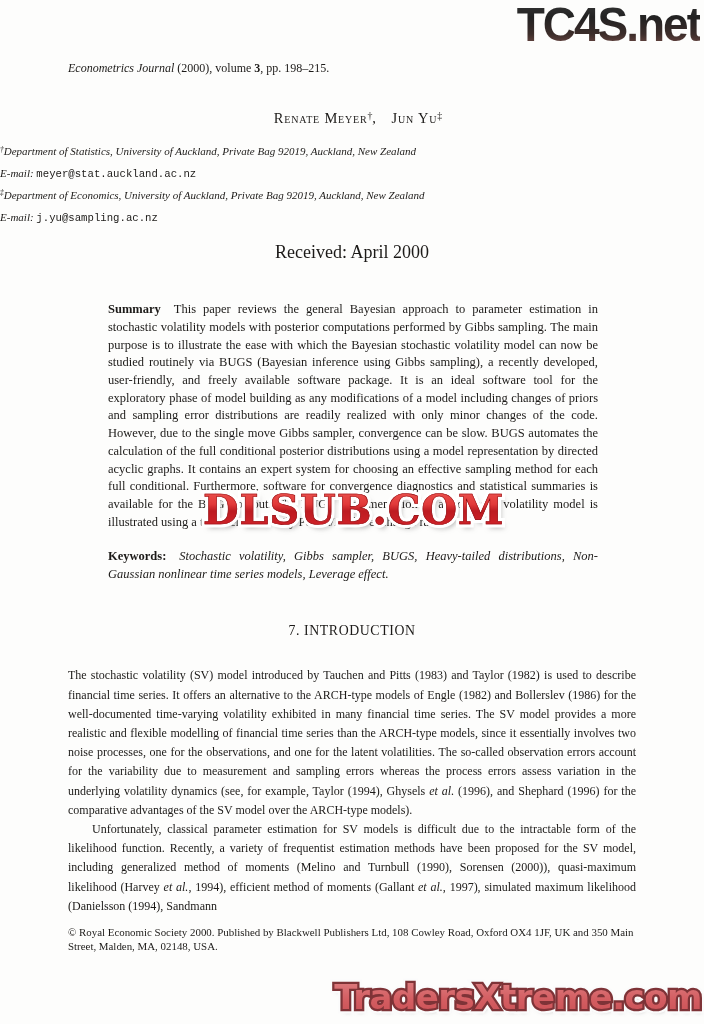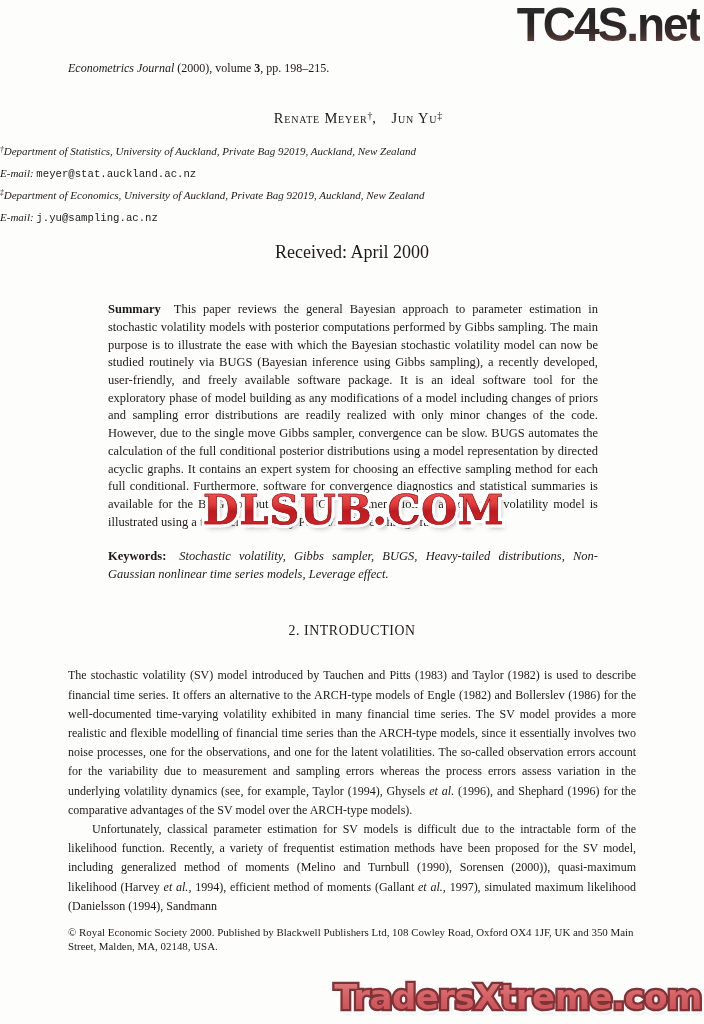--- a/index.html
+++ b/index.html
@@ -97,21 +97,21 @@
     <div><span class="sup it">‡</span><span class="it">Department of Economics, University of Auckland, Private Bag 92019, Auckland, New Zealand</span></div>
     <div><span class="it">E-mail: </span><span class="mono">j.yu@sampling.ac.nz</span></div>
   </div>
 
   <div class="received-line">Received: April 2000</div>
 
   <div class="abstract"><span class="b pad">Summary</span><span>This paper reviews the general Bayesian approach to parameter estimation in stochastic volatility models with posterior computations performed by Gibbs sampling. The main purpose is to illustrate the ease with which the Bayesian stochastic volatility model can now be studied routinely via BUGS (Bayesian inference using Gibbs sampling), a recently developed, user-friendly, and freely available software package. It is an ideal software tool for the exploratory phase of model building as any modifications of a model including changes of priors and sampling error distributions are readily realized with only minor changes of the code. However, due to the single move Gibbs sampler, convergence can be slow. BUGS automates the calculation of the full conditional posterior distributions using a model representation by directed acyclic graphs. It contains an expert system for choosing an effective sampling method for each full conditional. Furthermore, software for convergence diagnostics and statistical summaries is available for the BUGS output. The BUGS implementation of a stochastic volatility model is illustrated using a time series of daily Pound/Dollar exchange rates.</span></div>
 
   <div class="keywords"><span class="b pad">Keywords:</span><span class="it">Stochastic volatility, Gibbs sampler, BUGS, Heavy-tailed distributions, Non-Gaussian nonlinear time series models, Leverage effect.</span></div>
 
-  <div class="section-heading">2. INTRODUCTION</div>
+  <div class="section-heading">7. INTRODUCTION</div>
 
   <p class="body-text"><span>The stochastic volatility (SV) model introduced by Tauchen and Pitts (1983) and Taylor (1982) is used to describe financial time series. It offers an alternative to the ARCH-type models of Engle (1982) and Bollerslev (1986) for the well-documented time-varying volatility exhibited in many financial time series. The SV model provides a more realistic and flexible modelling of financial time series than the ARCH-type models, since it essentially involves two noise processes, one for the observations, and one for the latent volatilities. The so-called observation errors account for the variability due to measurement and sampling errors whereas the process errors assess variation in the underlying volatility dynamics (see, for example, Taylor (1994), Ghysels </span><span class="it">et al.</span><span> (1996), and Shephard (1996) for the comparative advantages of the SV model over the ARCH-type models).</span></p>
   <p class="body-text indent"><span>Unfortunately, classical parameter estimation for SV models is difficult due to the intractable form of the likelihood function. Recently, a variety of frequentist estimation methods have been proposed for the SV model, including generalized method of moments (Melino and Turnbull (1990), Sorensen (2000)), quasi-maximum likelihood (Harvey </span><span class="it">et al.</span><span>, 1994), efficient method of moments (Gallant </span><span class="it">et al.</span><span>, 1997), simulated maximum likelihood (Danielsson (1994), Sandmann</span></p>
 
   <div class="footer-copyright">© Royal Economic Society 2000. Published by Blackwell Publishers Ltd, 108 Cowley Road, Oxford OX4 1JF, UK and 350 Main Street, Malden, MA, 02148, USA.</div>
 
   <div class="wm-stack wm-dlsub">
     <span class="layer stroke-white">DLSUB.COM</span>
     <span class="layer fill-red">DLSUB.COM</span>
     <span class="sizer">DLSUB.COM</span>

